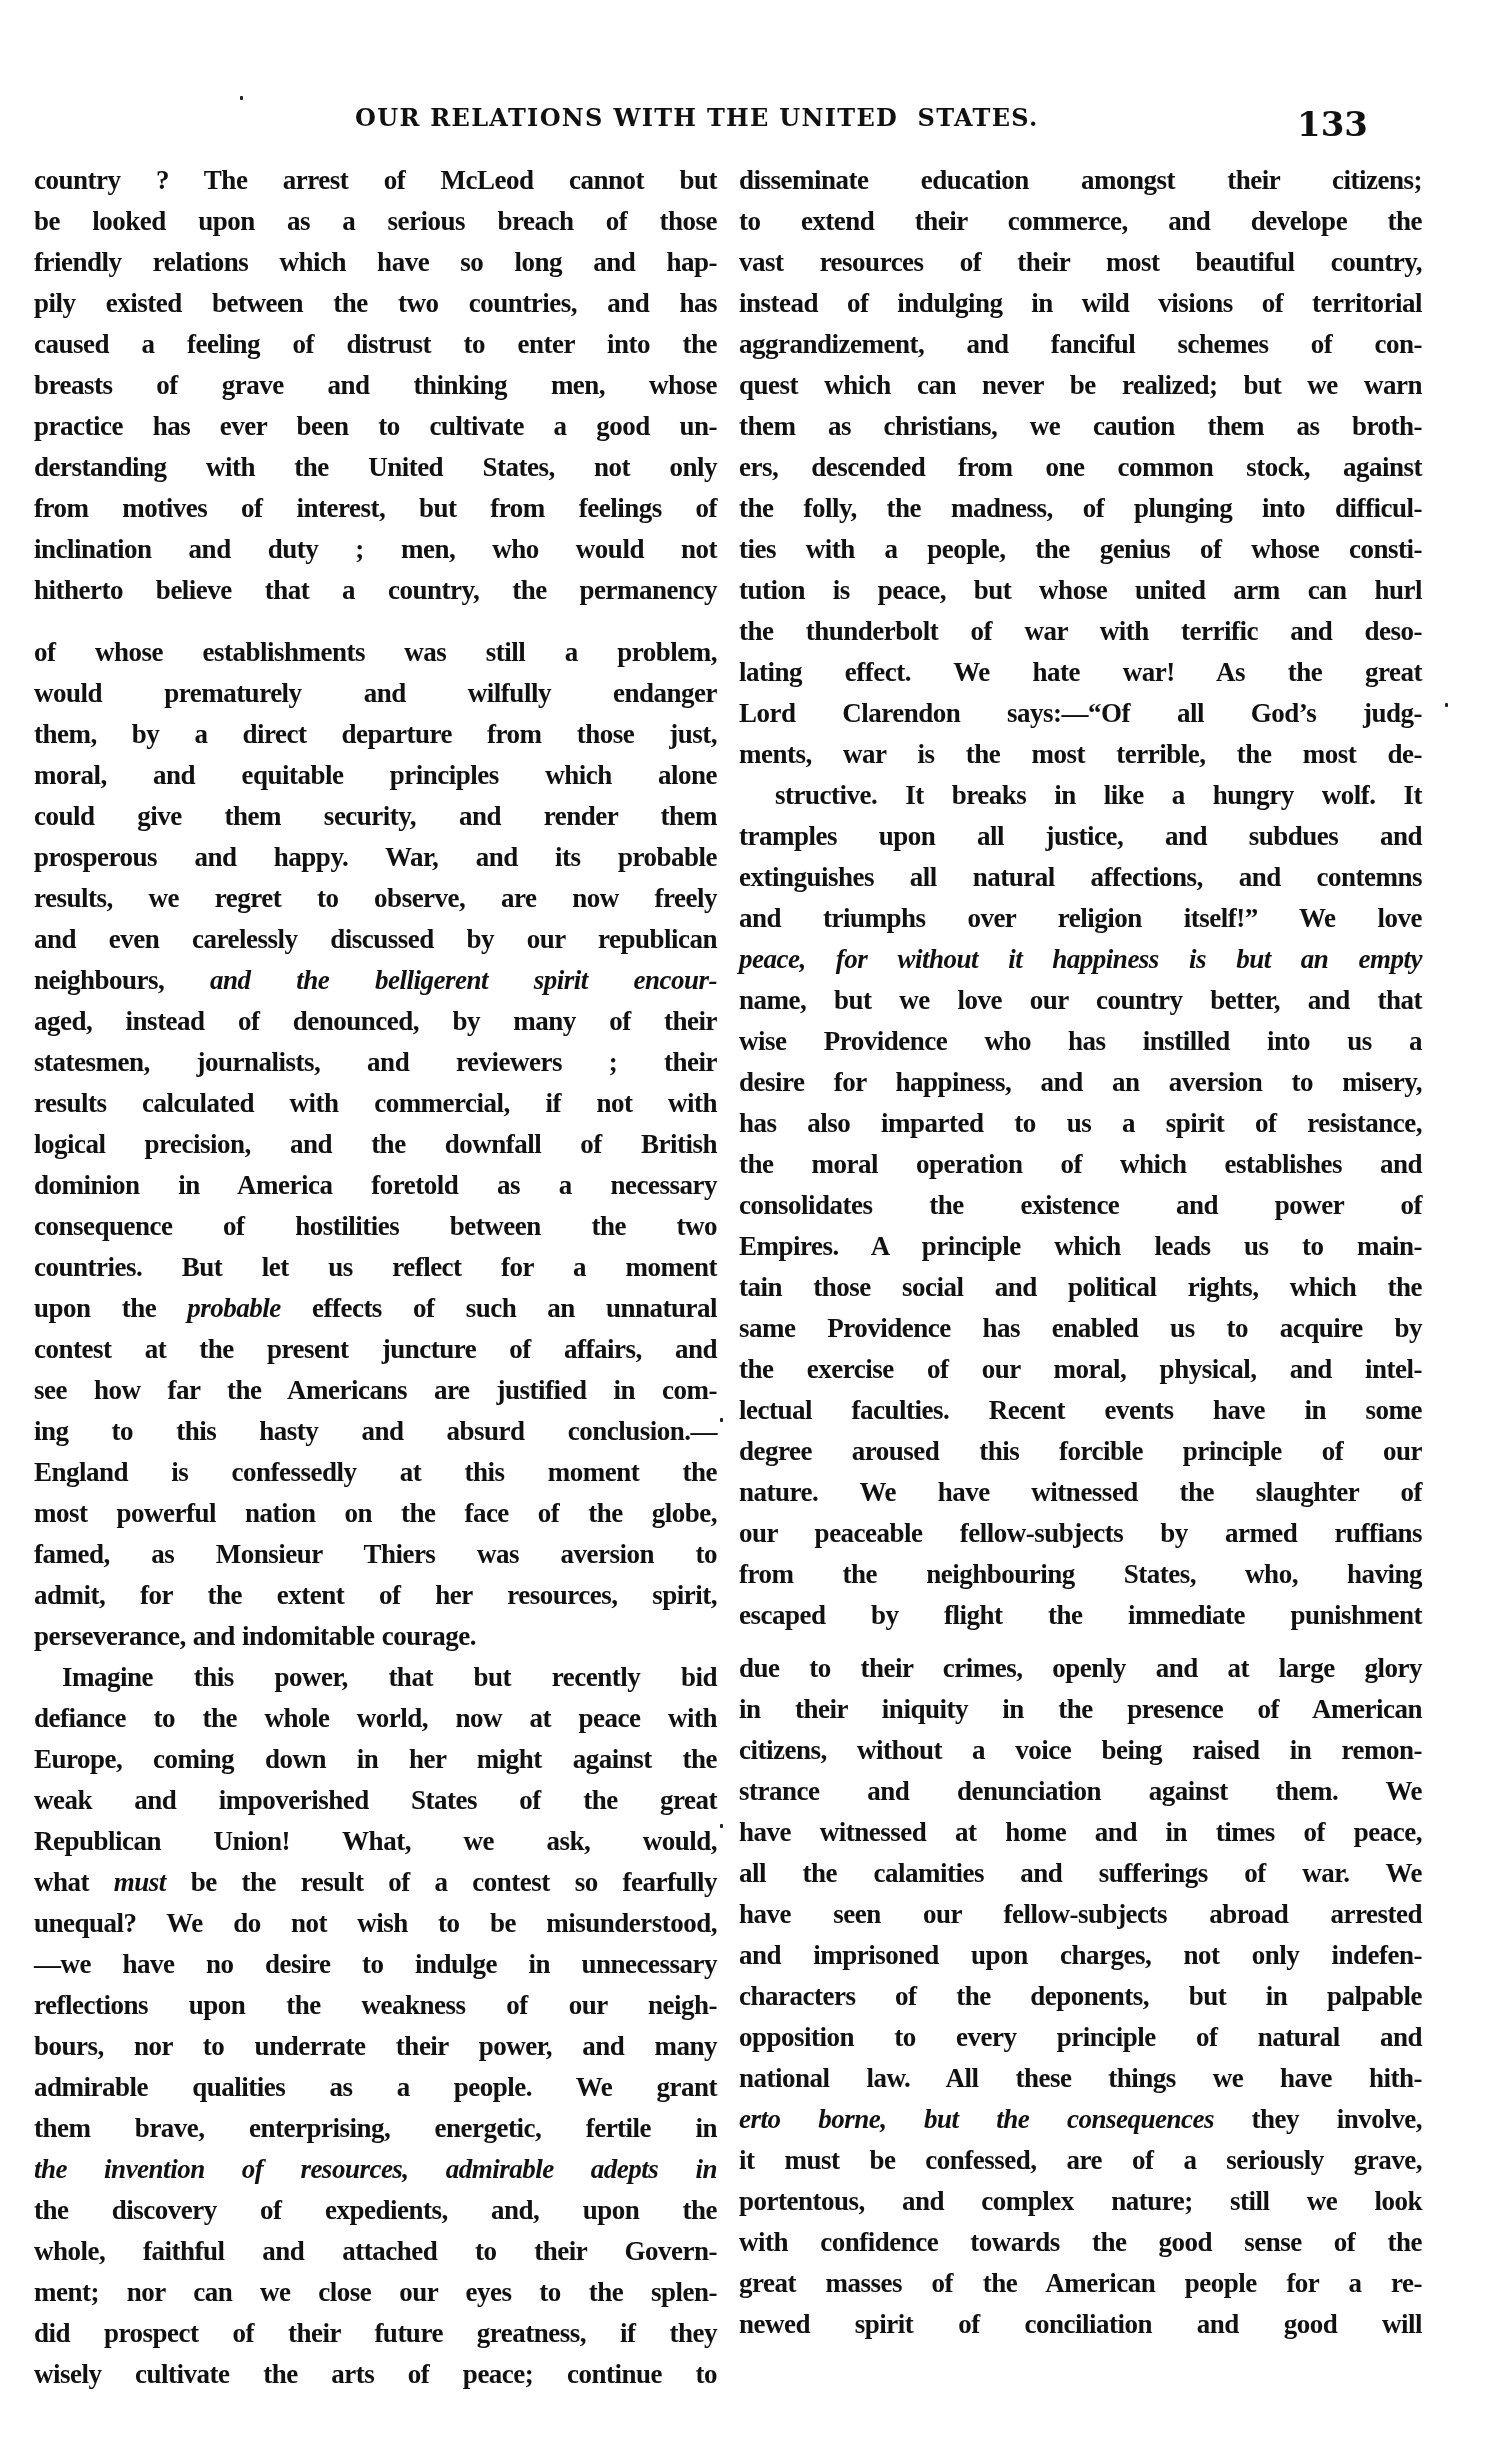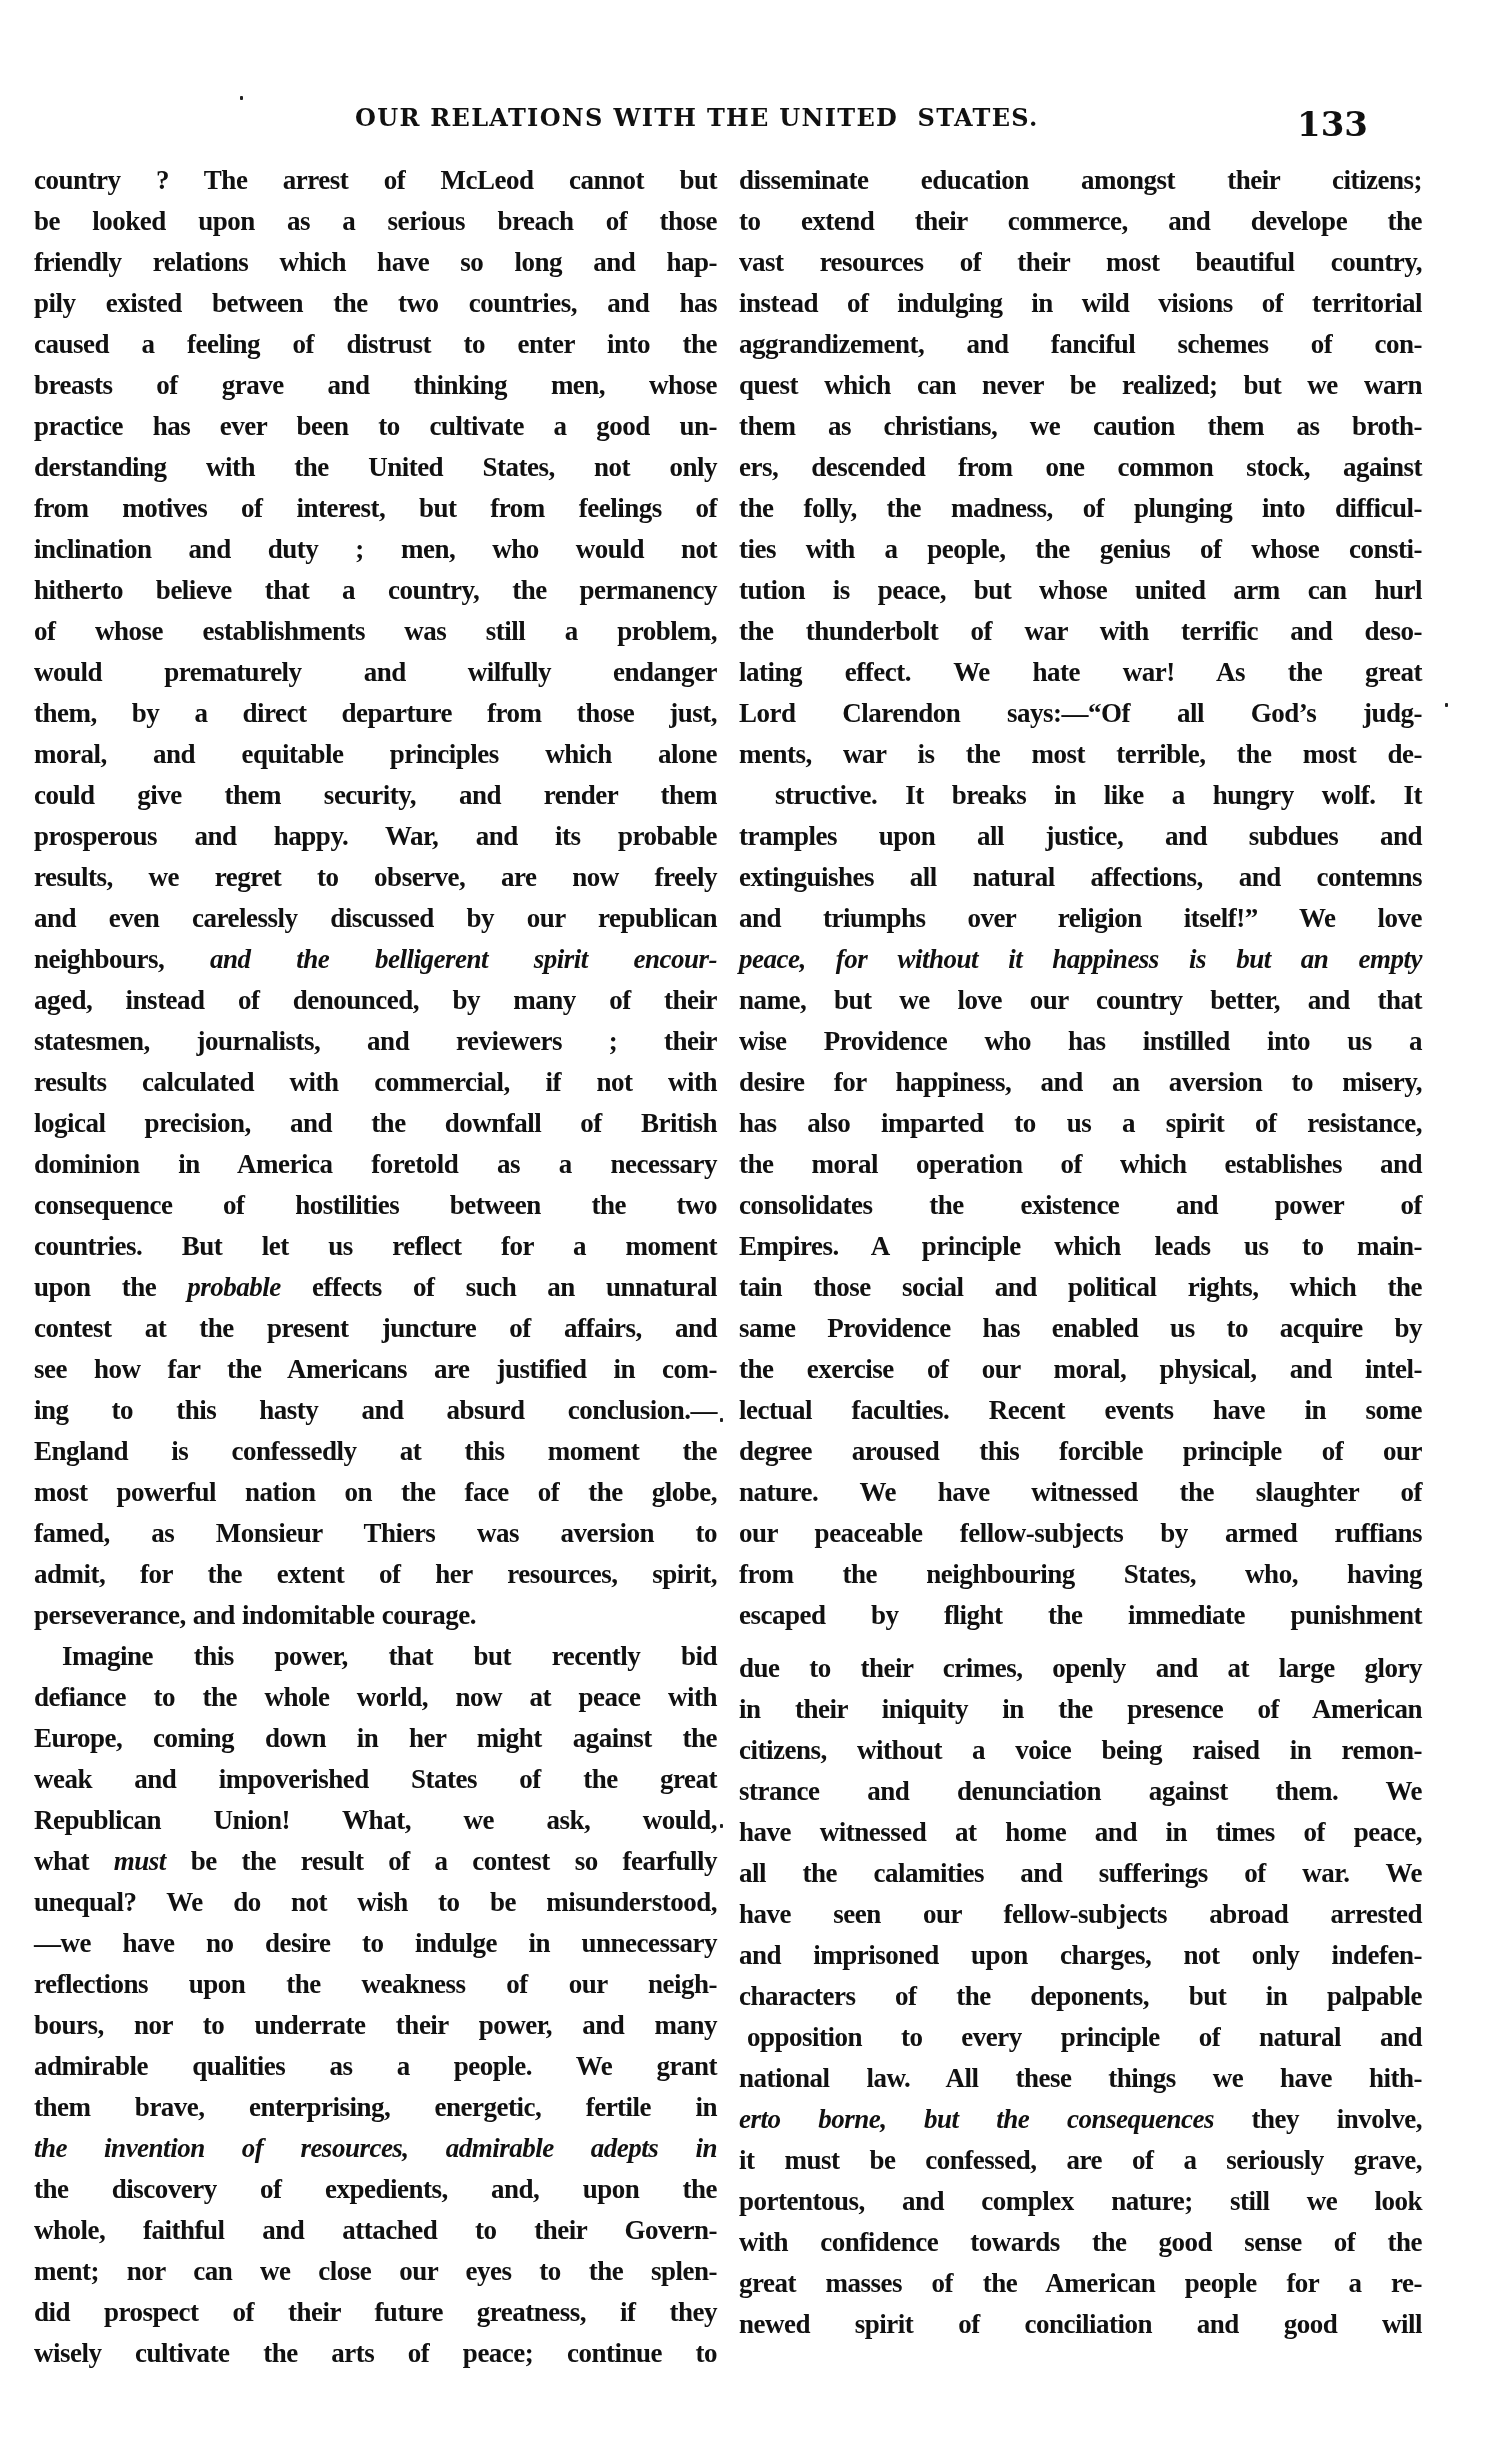--- a/index.html
+++ b/index.html
@@ -85,21 +85,21 @@
     <div class="line" style="display: block;">be looked upon as a serious breach of those</div>
     <div class="line" style="display: block;">friendly relations which have so long and hap-</div>
     <div class="line" style="display: block;">pily existed between the two countries, and has</div>
     <div class="line" style="display: block;">caused a feeling of distrust to enter into the</div>
     <div class="line" style="display: block;">breasts of grave and thinking men, whose</div>
     <div class="line" style="display: block;">practice has ever been to cultivate a good un-</div>
     <div class="line" style="display: block;">derstanding with the United States, not only</div>
     <div class="line" style="display: block;">from motives of interest, but from feelings of</div>
     <div class="line" style="display: block;">inclination and duty ; men, who would not</div>
     <div class="line" style="display: block;">hitherto believe that a country, the permanency</div>
-    <div class="line" style="display: block;">of whose establishments was still a problem,</div>
+    <div class="line" style="display: block; margin-top: 21px;">of whose establishments was still a problem,</div>
     <div class="line" style="display: block;">would prematurely and wilfully endanger</div>
     <div class="line" style="display: block;">them, by a direct departure from those just,</div>
     <div class="line" style="display: block;">moral, and equitable principles which alone</div>
     <div class="line" style="display: block;">could give them security, and render them</div>
     <div class="line" style="display: block;">prosperous and happy.  War, and its probable</div>
     <div class="line" style="display: block;">results, we regret to observe, are now freely</div>
     <div class="line" style="display: block;">and even carelessly discussed by our republican</div>
     <div class="line" style="display: block;"><span>neighbours, </span><em>and the belligerent spirit encour-</em></div>
     <div class="line" style="display: block;">aged, instead of denounced, by many of their</div>
     <div class="line" style="display: block;">statesmen, journalists, and reviewers ; their</div>
@@ -175,21 +175,21 @@
     <div class="line" style="display: block;">escaped by flight the immediate punishment</div>
     <div class="line" style="display: block; margin-top: 12px;">due to their crimes, openly and at large glory</div>
     <div class="line" style="display: block;">in their iniquity in the presence of American</div>
     <div class="line" style="display: block;">citizens, without a voice being raised in remon-</div>
     <div class="line" style="display: block;">strance and denunciation against them.  We</div>
     <div class="line" style="display: block;">have witnessed at home and in times of peace,</div>
     <div class="line" style="display: block;">all the calamities and sufferings of war.  We</div>
     <div class="line" style="display: block;">have seen our fellow-subjects abroad arrested</div>
     <div class="line" style="display: block;">and imprisoned upon charges, not only indefen-</div>
     <div class="line" style="display: block;">characters of the deponents, but in palpable</div>
-    <div class="line" style="display: block; margin-left: 8px;">opposition to every principle of natural and</div>
+    <div class="line" style="display: block;">opposition to every principle of natural and</div>
     <div class="line" style="display: block;">national law.  All these things we have hith-</div>
     <div class="line" style="display: block;"><em>erto borne, but the consequences</em><span> they involve,</span></div>
     <div class="line" style="display: block;">it must be confessed, are of a seriously grave,</div>
     <div class="line" style="display: block;">portentous, and complex nature; still we look</div>
     <div class="line" style="display: block;">with confidence towards the good sense of the</div>
     <div class="line" style="display: block;">great masses of the American people for a re-</div>
     <div class="line" style="display: block;">newed spirit of conciliation and good will</div>
   </section>
 
 

